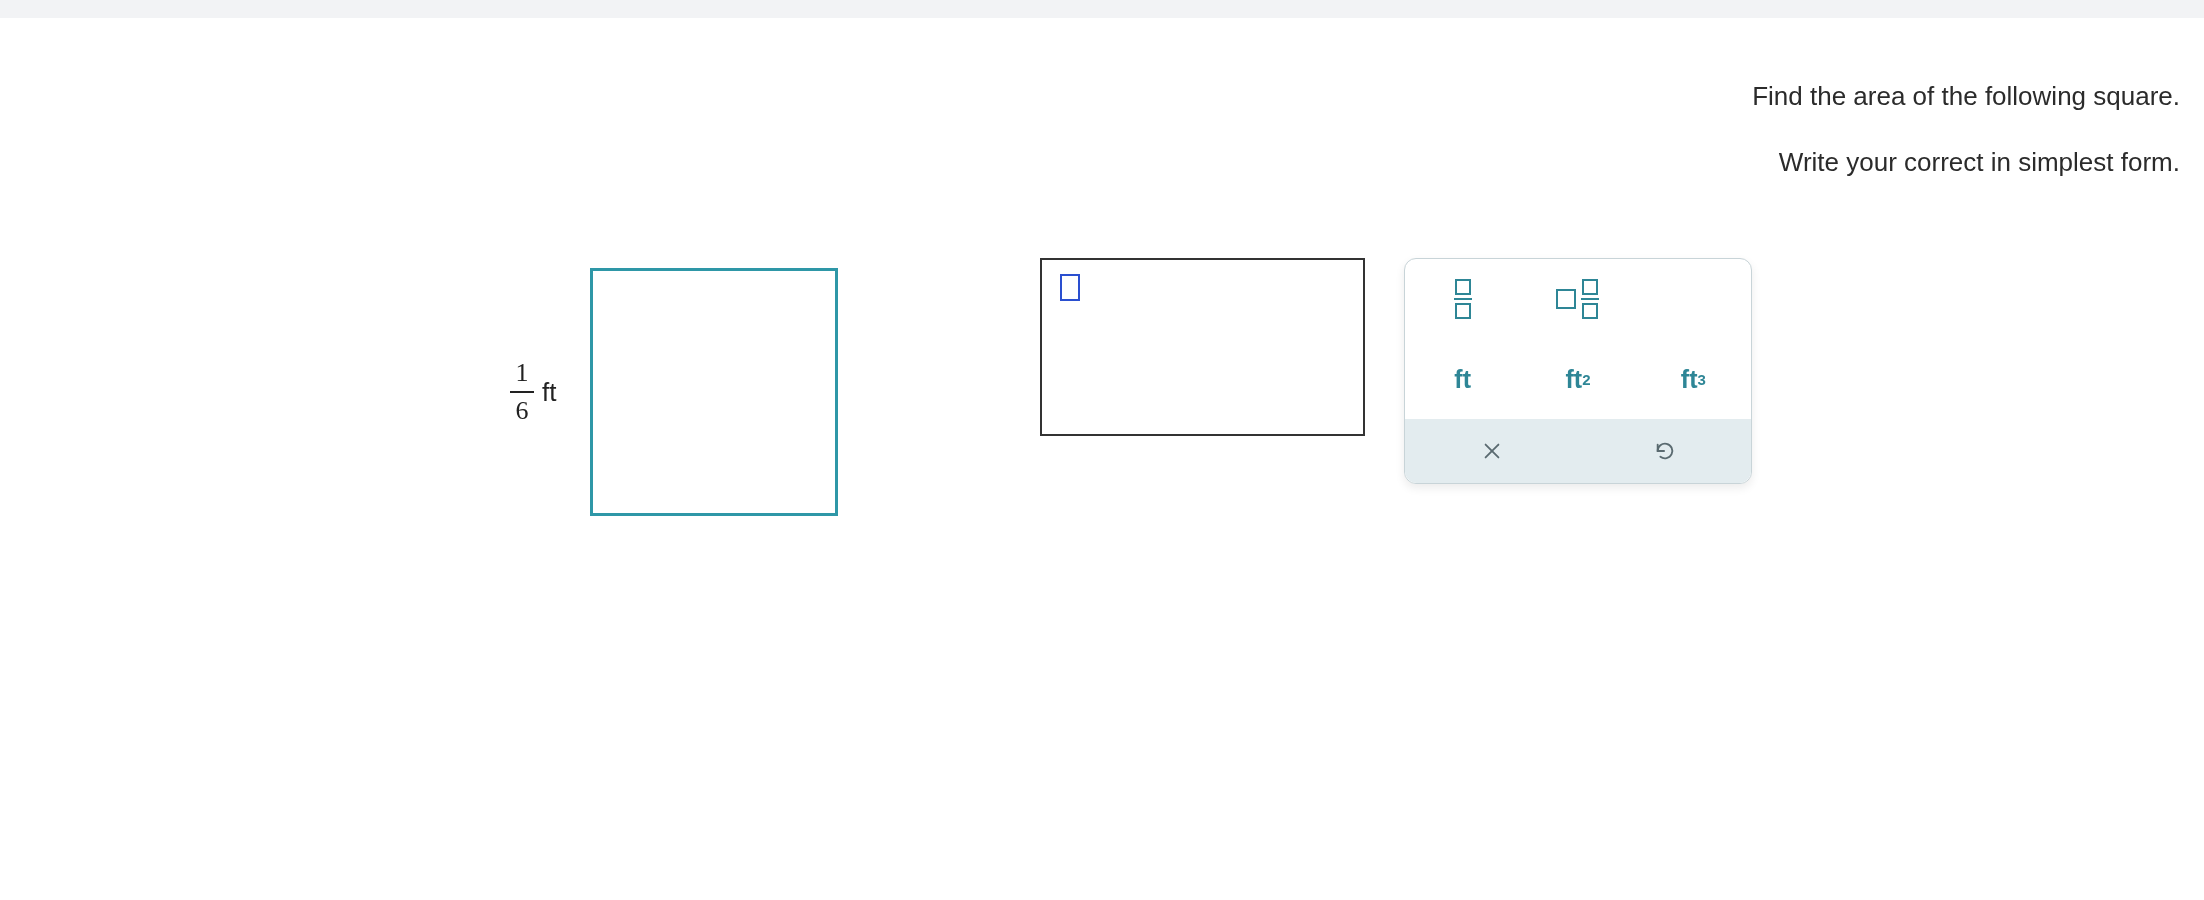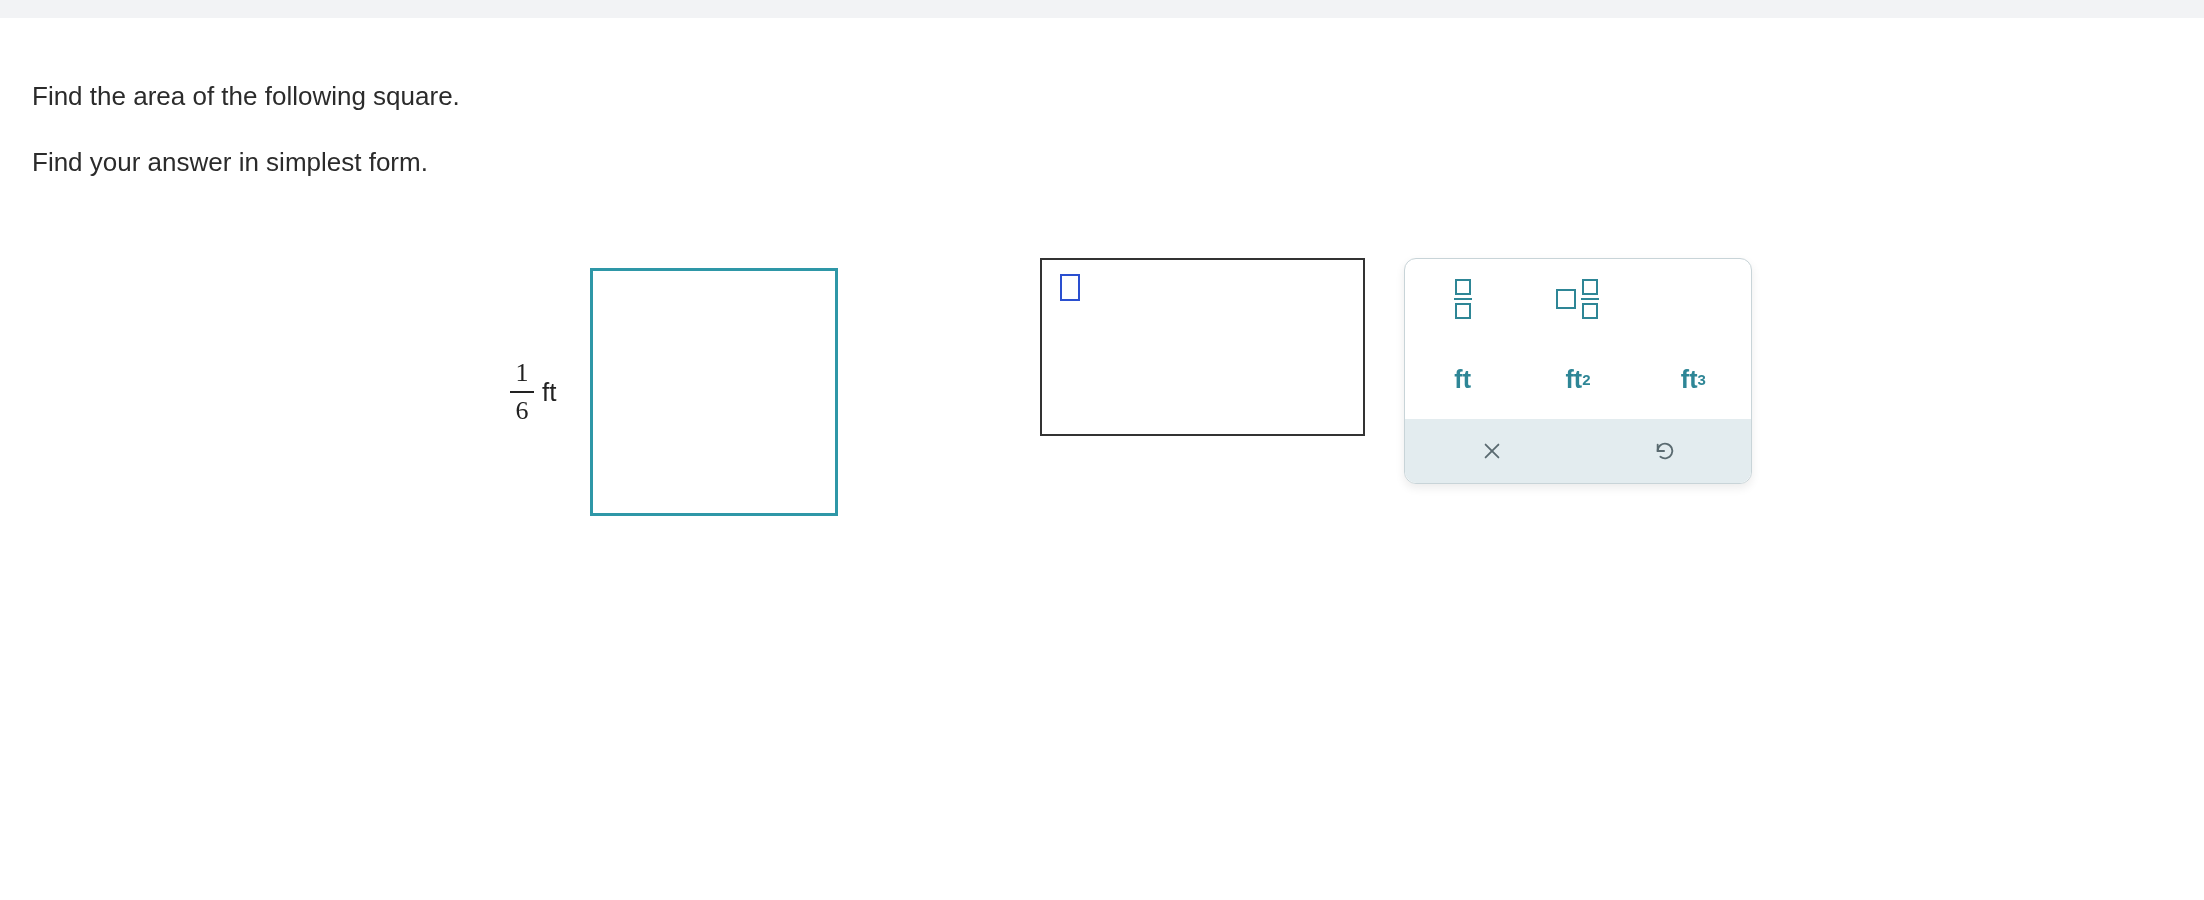--- a/index.html
+++ b/index.html
@@ -11,20 +11,21 @@
       height: 900px;
       position: relative;
     }
     .top-bar {
       width: 100%;
       height: 18px;
       background: #f2f3f5;
     }
     .content {
       padding: 60px 24px 0 32px;
+      text-align: right;
     }
     .question-text {
       font-size: 26px;
       line-height: 1.45;
       color: #2b2b2b;
     }
     .question-text p { margin-bottom: 4px; }
     .question-text .gap { margin-top: 28px; }
     .diagram-area {
       position: absolute;
@@ -152,21 +153,21 @@
     .footer-btn svg { width: 22px; height: 22px; }
   </style>
 </head>
 <body>
 
 <div class="top-bar"></div>
 
 <div class="content">
   <div class="question-text">
     <p>Find the area of the following square.</p>
-    <p class="gap">Find your answer in simplest form.</p>
+    <p class="gap">Write your correct in simplest form.</p>
   </div>
 </div>
 
 <div class="diagram-area">
   <div class="side-label">
     <span class="fraction">
       <span class="num">1</span>
       <span class="bar"></span>
       <span class="den">6</span>
     </span>

